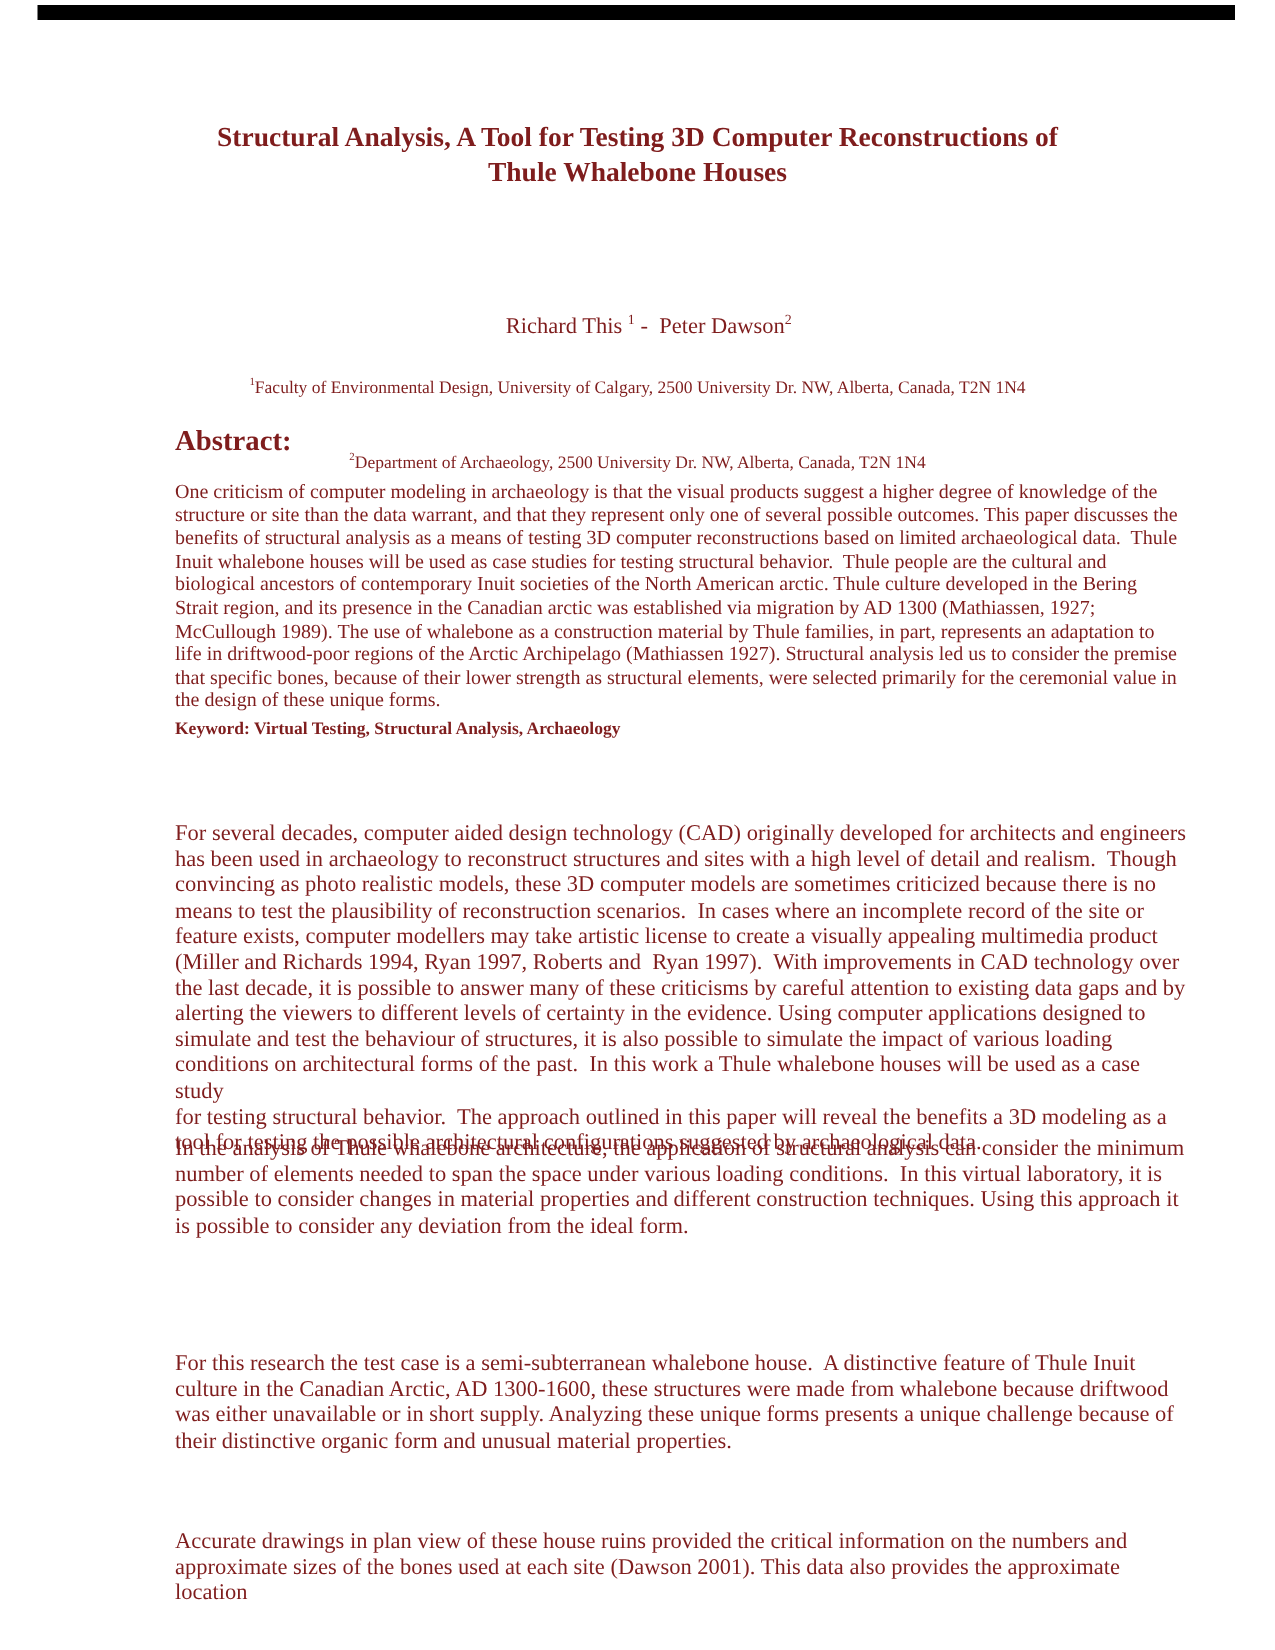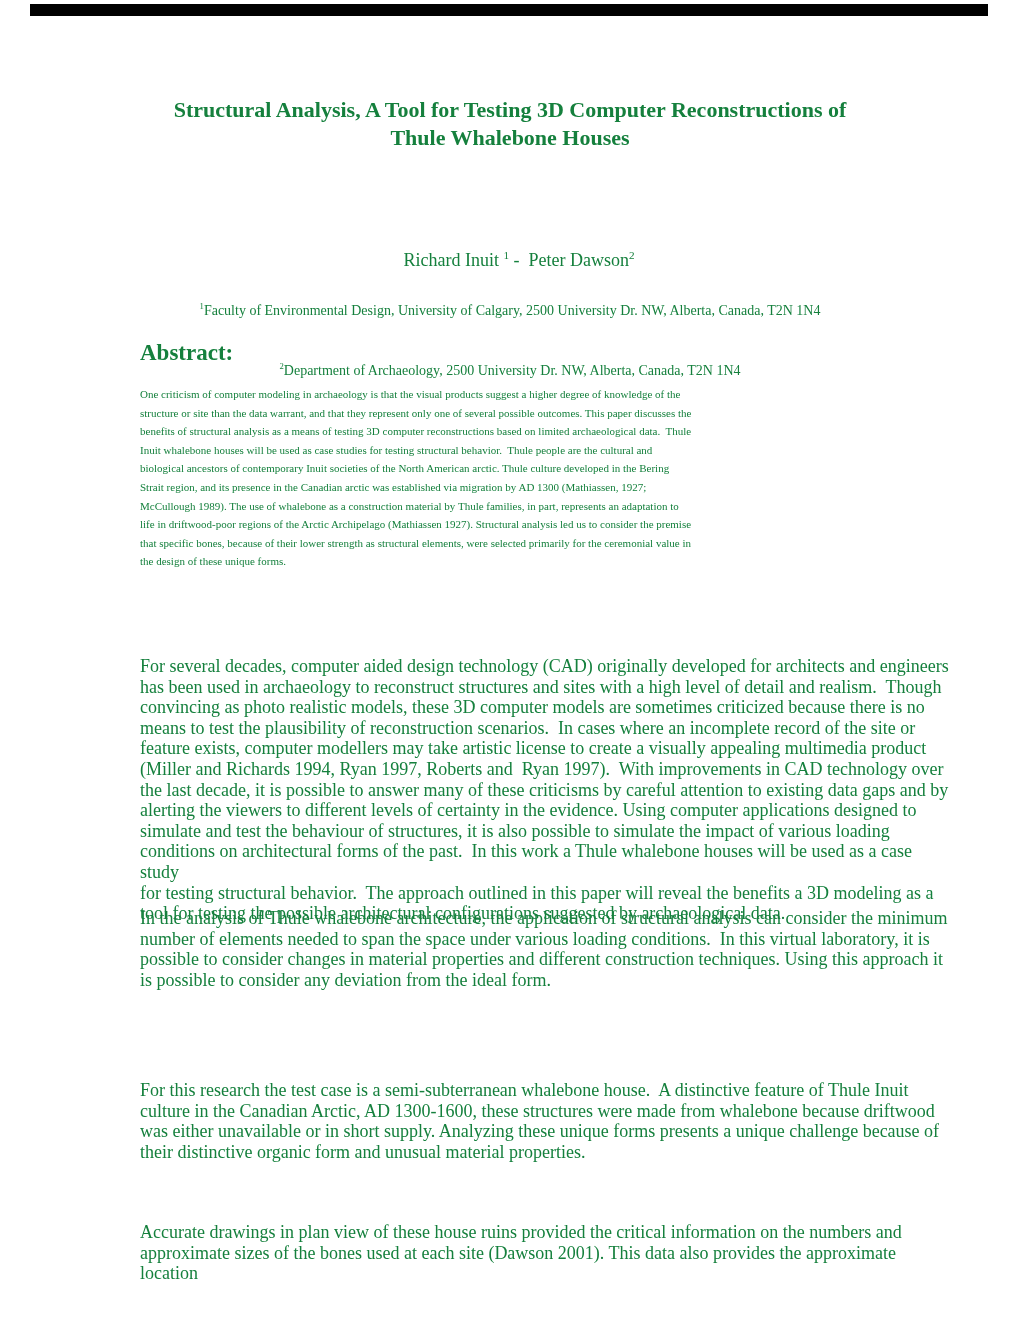--- a/index.html
+++ b/index.html
@@ -5,21 +5,21 @@
   html, body {
     margin: 0;
     padding: 0;
     background: #ffffff;
   }
   .page {
     position: relative;
     width: 1020px;
     height: 1320px;
     background: #ffffff;
-    color: #15803d;
+    color: #7f1d1d;
     font-family: "Liberation Serif", "DejaVu Serif", serif;
     overflow: hidden;
   }
   .top-bar {
     position: absolute;
     left: 30px;
     top: 4px;
     width: 958px;
     height: 12px;
     background: #000000;
@@ -58,21 +58,21 @@
     width: 810px;
     white-space: pre-wrap;
   }
   .abstract-heading {
     top: 340px;
     font-size: 23px;
     font-weight: bold;
   }
   .abstract-body {
     top: 385px;
-    font-size: 11px;
+    font-size: 16px;
     line-height: 18.6px;
   }
   .keywords-line {
     top: 576px;
     font-size: 14px;
     font-weight: bold;
   }
   .section-heading-1 {
     top: 609px;
     font-size: 19px;
@@ -95,41 +95,42 @@
 <body>
 
 <div class="page">
 
   <div class="top-bar"></div>
 
   <div class="centered paper-title">Structural Analysis, A Tool for Testing 3D Computer Reconstructions of
 Thule Whalebone Houses</div>
 
   <div class="centered authors-line">
-    <span>Richard Inuit </span><sup>1</sup><span> -  </span><span>Peter Dawson</span><sup>2</sup>
+    <span>Richard This </span><sup>1</sup><span> -  </span><span>Peter Dawson</span><sup>2</sup>
   </div>
 
   <div class="centered affiliations">
     <div><sup>1</sup><span>Faculty of Environmental Design, University of Calgary, 2500 University Dr. NW, Alberta, Canada, T2N 1N4</span></div>
     <div><sup>2</sup><span>Department of Archaeology, 2500 University Dr. NW, Alberta, Canada, T2N 1N4</span></div>
   </div>
 
   <div class="left-block abstract-heading">Abstract:</div>
 
   <div class="left-block abstract-body">One criticism of computer modeling in archaeology is that the visual products suggest a higher degree of knowledge of the
 structure or site than the data warrant, and that they represent only one of several possible outcomes. This paper discusses the
 benefits of structural analysis as a means of testing 3D computer reconstructions based on limited archaeological data.  Thule
 Inuit whalebone houses will be used as case studies for testing structural behavior.  Thule people are the cultural and
 biological ancestors of contemporary Inuit societies of the North American arctic. Thule culture developed in the Bering
 Strait region, and its presence in the Canadian arctic was established via migration by AD 1300 (Mathiassen, 1927;
 McCullough 1989). The use of whalebone as a construction material by Thule families, in part, represents an adaptation to
 life in driftwood-poor regions of the Arctic Archipelago (Mathiassen 1927). Structural analysis led us to consider the premise
 that specific bones, because of their lower strength as structural elements, were selected primarily for the ceremonial value in
 the design of these unique forms.</div>
 
+  <div class="left-block keywords-line">Keyword: Virtual Testing, Structural Analysis, Archaeology</div>
 
 
   <div class="left-block body-para para-intro-1">For several decades, computer aided design technology (CAD) originally developed for architects and engineers
 has been used in archaeology to reconstruct structures and sites with a high level of detail and realism.  Though
 convincing as photo realistic models, these 3D computer models are sometimes criticized because there is no
 means to test the plausibility of reconstruction scenarios.  In cases where an incomplete record of the site or
 feature exists, computer modellers may take artistic license to create a visually appealing multimedia product
 (Miller and Richards 1994, Ryan 1997, Roberts and  Ryan 1997).  With improvements in CAD technology over
 the last decade, it is possible to answer many of these criticisms by careful attention to existing data gaps and by
 alerting the viewers to different levels of certainty in the evidence. Using computer applications designed to

